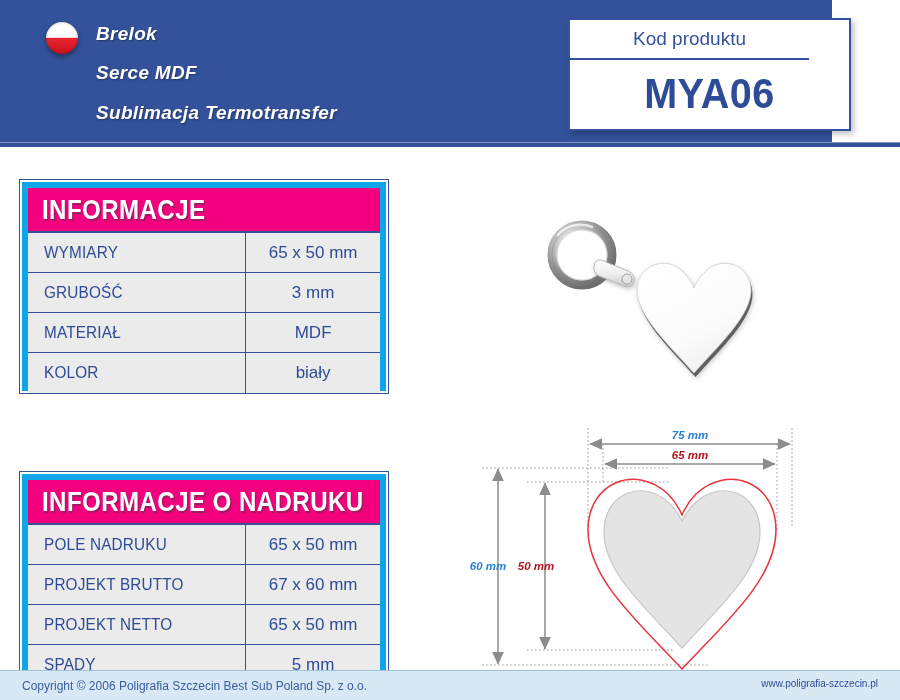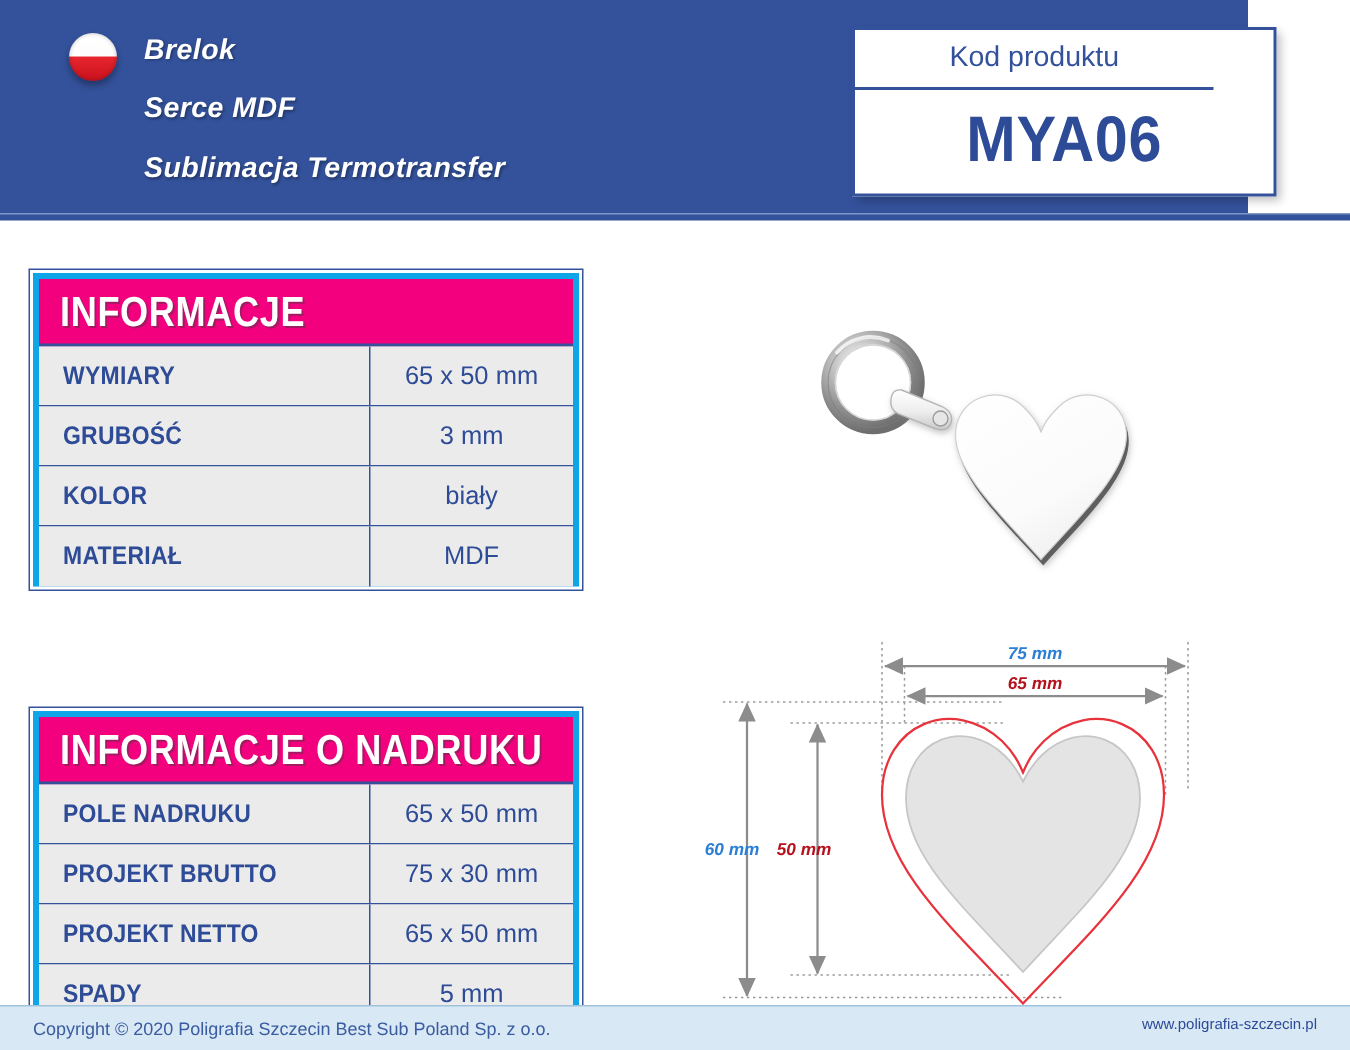--- a/index.html
+++ b/index.html
@@ -60,21 +60,21 @@
     line-height:66px;text-align:center;
     color:#2d4b96;font-size:43px;font-weight:bold;
     letter-spacing:0.5px;
     font-family:"Liberation Sans Narrow","Liberation Sans",sans-serif;
     transform:scaleX(0.92);transform-origin:center;
   }
 
   
   .info-table{
     position:absolute;
-    border:4px solid #0ea5e9;
+    border:6px solid #0ea5e9;
     outline:1px solid #34529b;outline-offset:2px;
     background:#ebebeb;
     box-sizing:border-box;
   }
   #table-informacje{left:22px;top:182px;width:364px;height:209px;}
   #table-nadruku{left:22px;top:434px;width:364px;height:209px;margin-top:40px;}
 
   .table-header{
     height:45px;background:#f2007d;
     display:flex;align-items:center;
@@ -91,21 +91,21 @@
   }
   .table-row{
     display:flex;height:40px;background:#ebebeb;
     border-bottom:1px solid #34529b;box-sizing:border-box;
   }
   .table-row:last-child{border-bottom:none;}
   .cell-label{
     width:62%;box-sizing:border-box;
     padding-left:16px;display:flex;align-items:center;
     border-right:1px solid #34529b;
-    color:#2d4b96;font-weight:bold;font-size:17px;
+    color:#2d4b96;font-weight:normal;font-size:17px;
     letter-spacing:0.2px;
     font-family:"Liberation Sans Narrow","Liberation Sans",sans-serif;
   }
   .cell-label span{transform:scaleX(0.9);transform-origin:left center;display:inline-block;white-space:nowrap;}
   .cell-value{
     width:38%;box-sizing:border-box;
     display:flex;align-items:center;justify-content:center;
     color:#2d4b96;font-size:17px;white-space:nowrap;
   }
 
@@ -162,47 +162,47 @@
     <div class="cell-value">65 x 50 mm</div>
   </div>
   <div class="table-row">
     <div class="cell-label">
         <span>GRUBOŚĆ</span>
       </div>
     <div class="cell-value">3 mm</div>
   </div>
   <div class="table-row">
     <div class="cell-label">
+        <span>MATERIAŁ</span>
+      </div>
+    <div class="cell-value">MDF</div>
+  </div>
+  <div class="table-row">
+    <div class="cell-label">
         <span>KOLOR</span>
       </div>
     <div class="cell-value">biały</div>
-  </div>
-  <div class="table-row">
-    <div class="cell-label">
-        <span>MATERIAŁ</span>
-      </div>
-    <div class="cell-value">MDF</div>
   </div>
 </div>
 
 <div class="info-table" id="table-nadruku">
   <div class="table-header">
     <div class="table-header-text">INFORMACJE O NADRUKU</div>
   </div>
   <div class="table-row">
     <div class="cell-label">
         <span>POLE NADRUKU</span>
       </div>
     <div class="cell-value">65 x 50 mm</div>
   </div>
   <div class="table-row">
     <div class="cell-label">
         <span>PROJEKT BRUTTO</span>
       </div>
-    <div class="cell-value">75 x 30 mm</div>
+    <div class="cell-value">67 x 60 mm</div>
   </div>
   <div class="table-row">
     <div class="cell-label">
         <span>PROJEKT NETTO</span>
       </div>
     <div class="cell-value">65 x 50 mm</div>
   </div>
   <div class="table-row">
     <div class="cell-label">
         <span>SPADY</span>
@@ -320,15 +320,15 @@
              C134 72, 174 58, 200 84
              C206 90, 209 95, 212 101
              C215 95, 218 90, 224 84
              C250 58, 290 72, 290 112
              C290 152, 250 186, 212 228
              C174 186, 134 152, 134 112 Z" fill="#e4e4e4" stroke="#c6c6c6" stroke-width="1.2"></path>
   </svg>
 </div>
 
 <div id="footer">
-  <div id="footer-copyright">Copyright © 2020 Poligrafia Szczecin Best Sub Poland Sp. z o.o.</div>
+  <div id="footer-copyright">Copyright © 2006 Poligrafia Szczecin Best Sub Poland Sp. z o.o.</div>
   <div id="footer-website">www.poligrafia-szczecin.pl</div>
 </div>
 
 </body></html>

